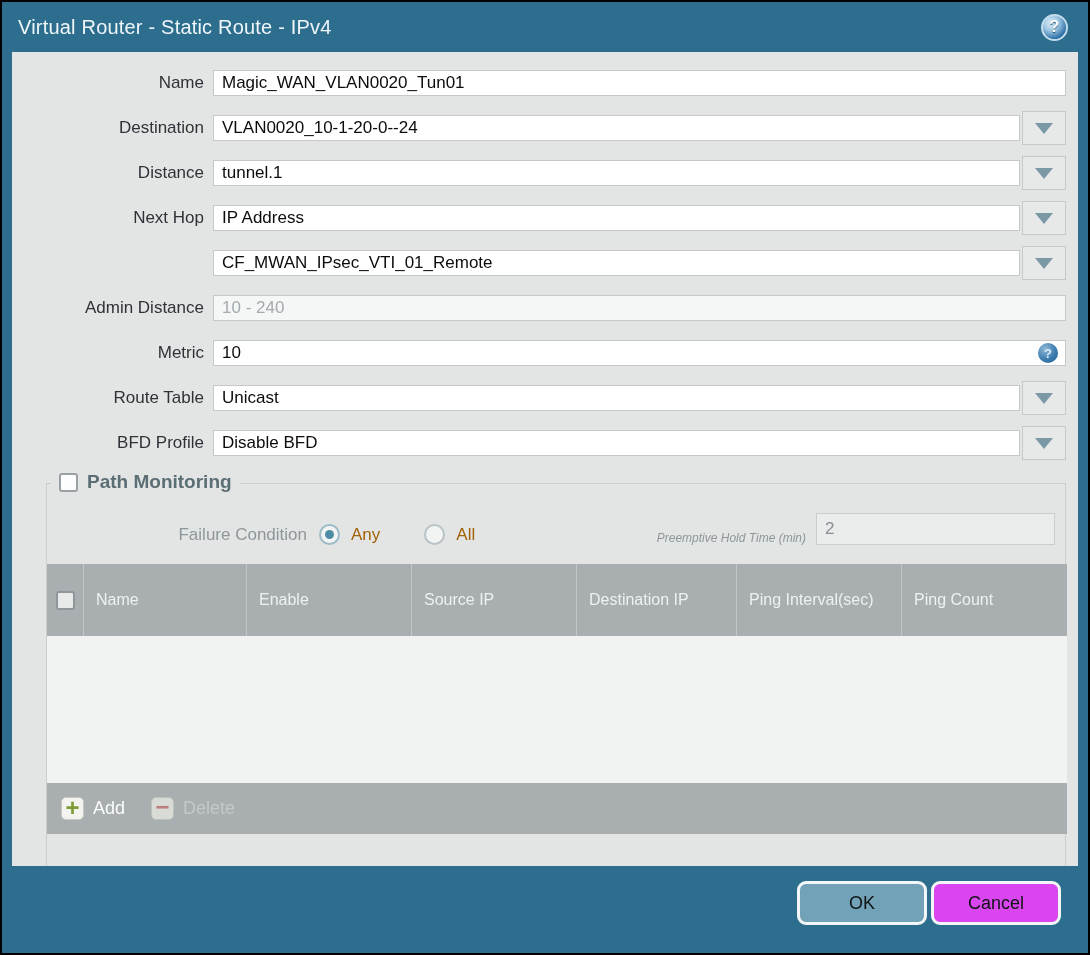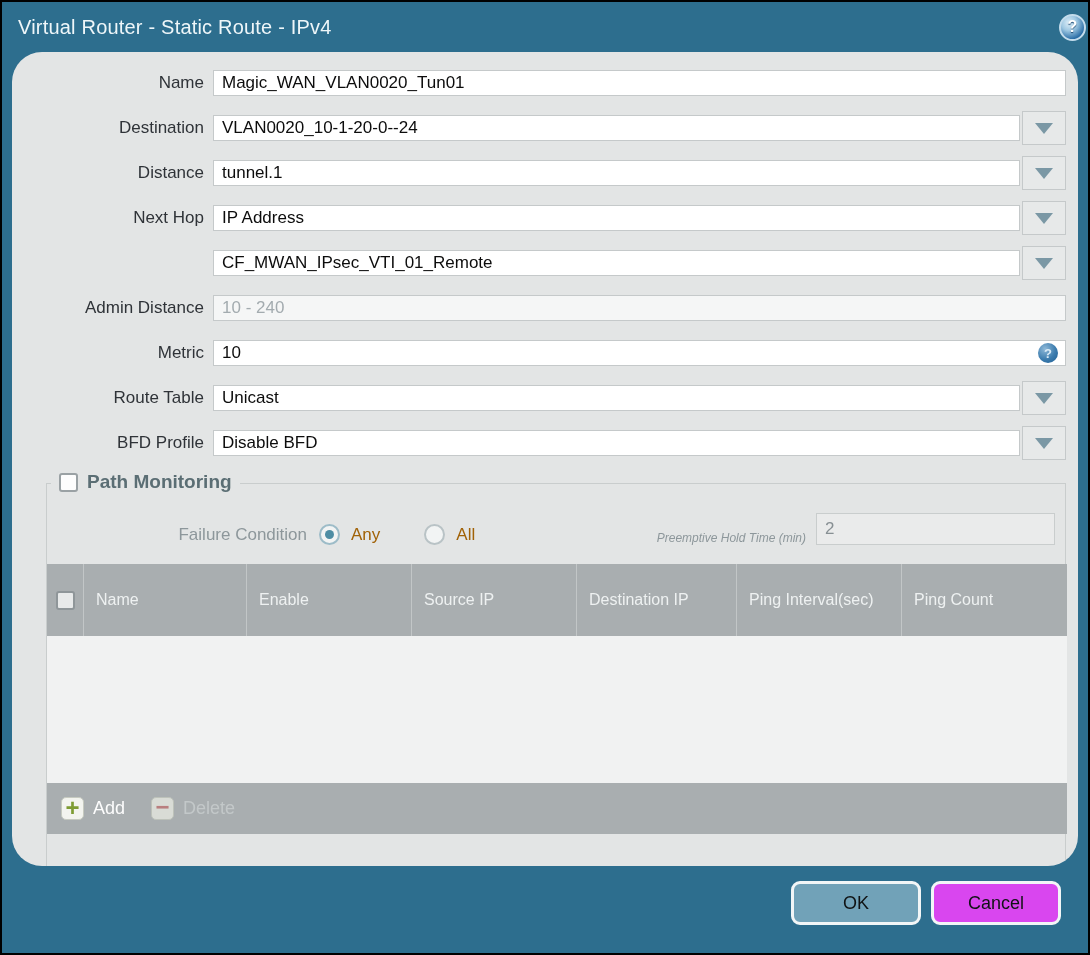--- a/index.html
+++ b/index.html
@@ -1,26 +1,26 @@
 <!DOCTYPE html>
 <html><head>
 <meta charset="utf-8">
 <style>
   html,body{margin:0;padding:0;background:#000;}
   *{box-sizing:border-box;font-family:"Liberation Sans","DejaVu Sans",sans-serif;}
   .window{position:relative;width:1090px;height:955px;background:#000;padding:2px;}
   .frame{width:1086px;height:951px;background:#2d6e8e;display:flex;flex-direction:column;}
   
-  .titlebar{height:50px;display:flex;align-items:center;justify-content:space-between;padding:0 2px 0 16px;}
+  .titlebar{height:50px;display:flex;align-items:center;justify-content:space-between;padding:0 20px 0 16px;}
   .titlebar .title{color:#eef6f9;font-size:20px;letter-spacing:.2px;}
   .help-badge{width:27px;height:27px;border-radius:50%;background:radial-gradient(circle at 35% 30%, #ddeef8 0%, #9fc8e2 35%, #2a6da6 75%);
     display:flex;align-items:center;justify-content:center;border:2px solid #c3dcec;cursor:pointer;}
   .help-badge span{color:#fff;font-weight:bold;font-size:16px;line-height:1;text-shadow:0 1px 1px #1b4a73;}
   
-  .body{margin:0 10px;background:#e3e5e5;flex:0 0 814px;padding:14px 12px 0 8px;overflow:hidden;border-radius:30px;}
+  .body{margin:0 10px;background:#e3e5e5;flex:0 0 814px;padding:14px 12px 0 8px;overflow:hidden;}
   .row{display:flex;align-items:center;height:34px;margin-bottom:11px;}
   .row .lbl{width:193px;text-align:right;padding-right:9px;color:#2f3338;font-size:17px;flex:0 0 193px;}
   .fld{flex:1;display:flex;align-items:center;height:34px;position:relative;}
   .fld input{flex:1;height:26px;border:1px solid #c5c9ca;background:#fff;font-size:17px;color:#0c0c0c;padding:0 8px;outline:none;}
   .fld input.muted{background:#f5f6f6;}
   .fld input.muted::placeholder{color:#a3abaf;}
   .dd-btn{flex:0 0 44px;height:34px;margin-left:2px;background:#e7e9e9;border:1px solid #c5c9ca;display:flex;align-items:center;justify-content:center;cursor:pointer;}
   .tri{width:0;height:0;border-left:9px solid transparent;border-right:9px solid transparent;border-top:11px solid #7b98a5;}
   .metric-help{position:absolute;right:8px;top:7px;width:20px;height:20px;border-radius:50%;
     background:radial-gradient(circle at 35% 30%, #8fb9d8 0%, #3c7cae 55%, #1d5d92 100%);display:flex;align-items:center;justify-content:center;cursor:pointer;}
@@ -51,21 +51,21 @@
   .icon-sq{width:23px;height:23px;border-radius:5px;background:#f3f4ef;display:flex;align-items:center;justify-content:center;
     border:1px solid #c6cac0;}
   .plus{color:#7e9c33;font-size:24px;font-weight:bold;line-height:20px;margin-top:-2px;}
   .minus{color:#a85c5c;font-size:24px;font-weight:bold;line-height:18px;margin-top:-4px;}
   .abtn .t{color:#fdfdfd;font-size:18px;}
   .abtn.disabled{cursor:default;}
   .abtn.disabled .icon-sq{background:#d9dcd6;border-color:#bdc2ba;}
   .abtn.disabled .minus{color:#b97f7f;}
   .abtn.disabled .t{color:#c3c8c9;}
   
-  .footer{flex:1;display:flex;align-items:flex-start;justify-content:flex-end;gap:10px;padding:15px 27px 0 0;}
+  .footer{flex:1;display:flex;align-items:flex-start;justify-content:flex-end;gap:4px;padding:15px 27px 0 0;}
   .btn{width:130px;height:44px;border:3px solid #f2f6f7;border-radius:9px;font-size:18px;color:#101314;display:flex;align-items:center;justify-content:center;cursor:pointer;}
   .btn.ok{background:#71a2b8;}
   .btn.cancel{background:#d946ef;}
 </style>
 </head>
 <body>
 
 <div class="window">
   <div class="frame">
 

